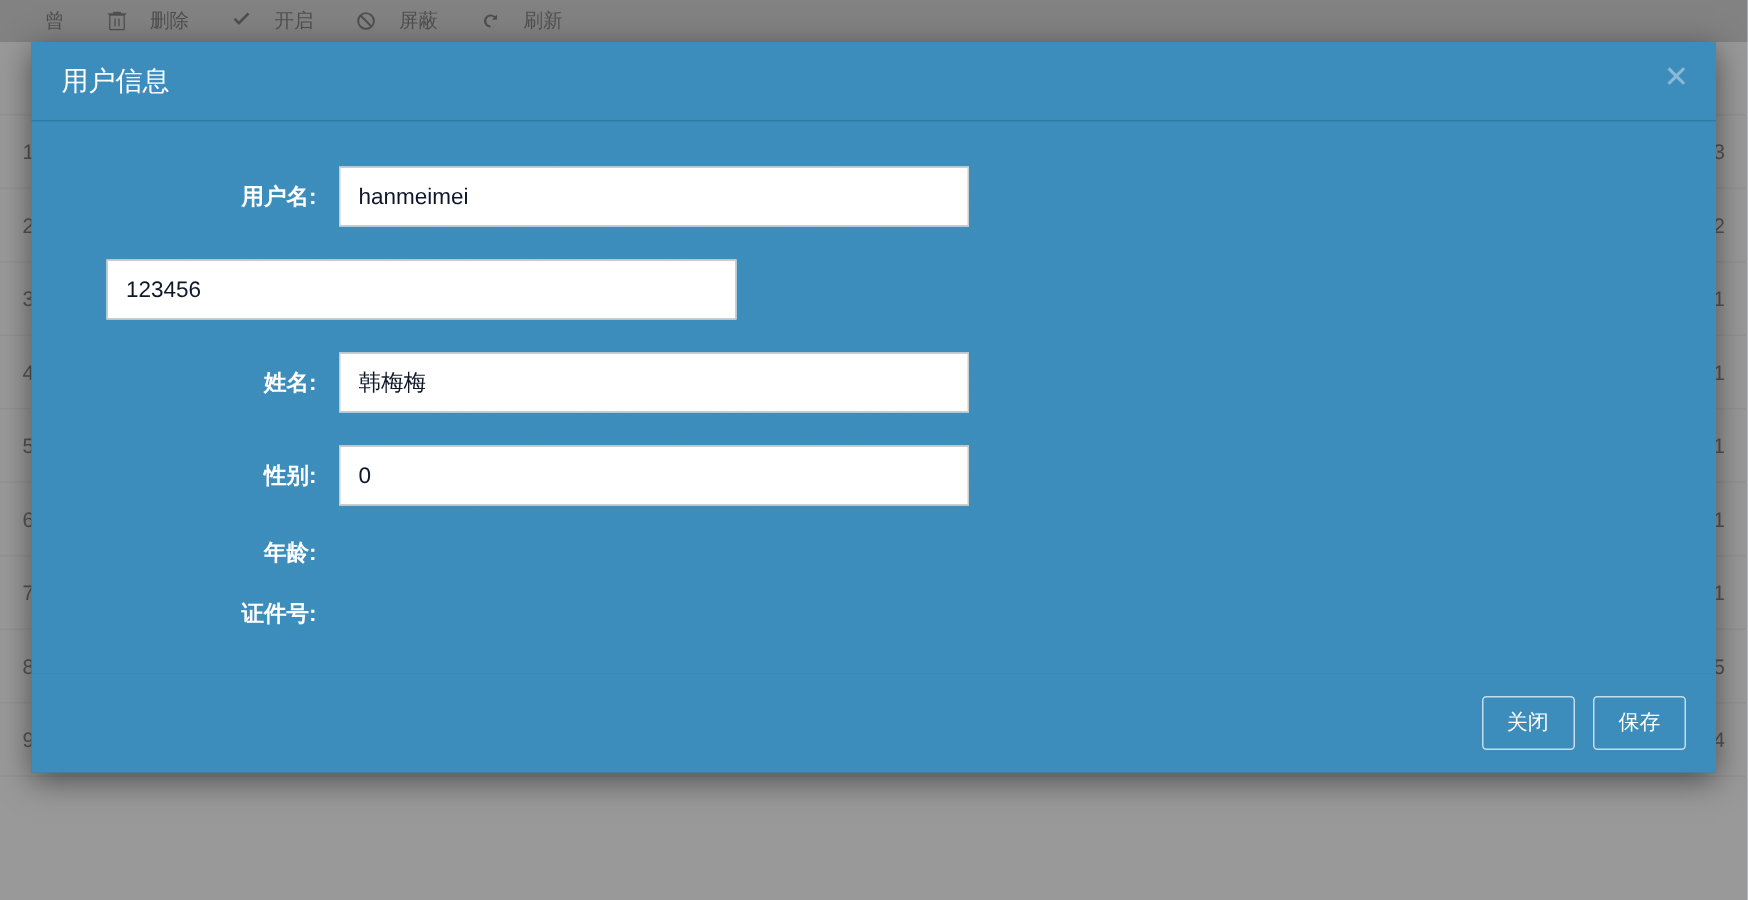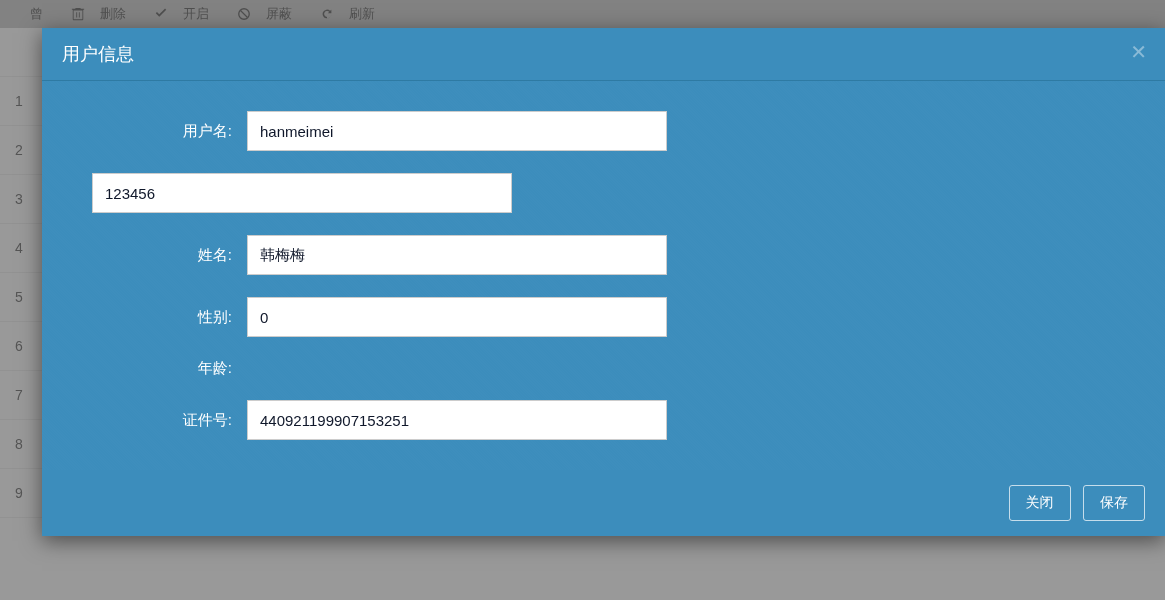--- a/index.html
+++ b/index.html
@@ -65,21 +65,21 @@
     
     
     .modal-overlay {
       position: absolute;
       top: 0;
       left: 0;
       right: 0;
       bottom: 0;
       background: rgba(85,85,85,0.6);
       display: flex;
-      justify-content: flex-end;
+      justify-content: center;
       align-items: flex-start;
     }
     
     .modal {
       width: 1123px;
       margin-top: 28px;
       background: #357ca5;
       box-shadow: 0 5px 20px rgba(0,0,0,0.5);
       position: relative;
     }
@@ -114,21 +114,21 @@
       display: flex;
       align-items: center;
       margin-bottom: 22px;
     }
     
     .form-label {
       width: 155px;
       text-align: right;
       color: #fff;
       font-size: 15px;
-      font-weight: normal;
+      font-weight: bold;
       padding-right: 15px;
     }
     
     .form-input {
       width: 420px;
       height: 40px;
       border: 1px solid #ccc;
       background: #fff;
       padding: 0 12px;
       font-size: 15px;
@@ -252,21 +252,20 @@
       </div>
       <div class="form-row">
         <label class="form-label">性别:</label>
         <input class="form-input" type="text" value="0" style="">
       </div>
       <div class="form-row">
         <label class="form-label">年龄:</label>
       </div>
       <div class="form-row" style="margin-bottom:0">
         <label class="form-label">证件号:</label>
-        <input class="form-input" type="text" value="440921199907153251" style="">
       </div>
     </div>
 
     <div class="modal-footer">
       <button class="btn">关闭</button>
       <button class="btn">保存</button>
     </div>
   </div>
 </div>
 

